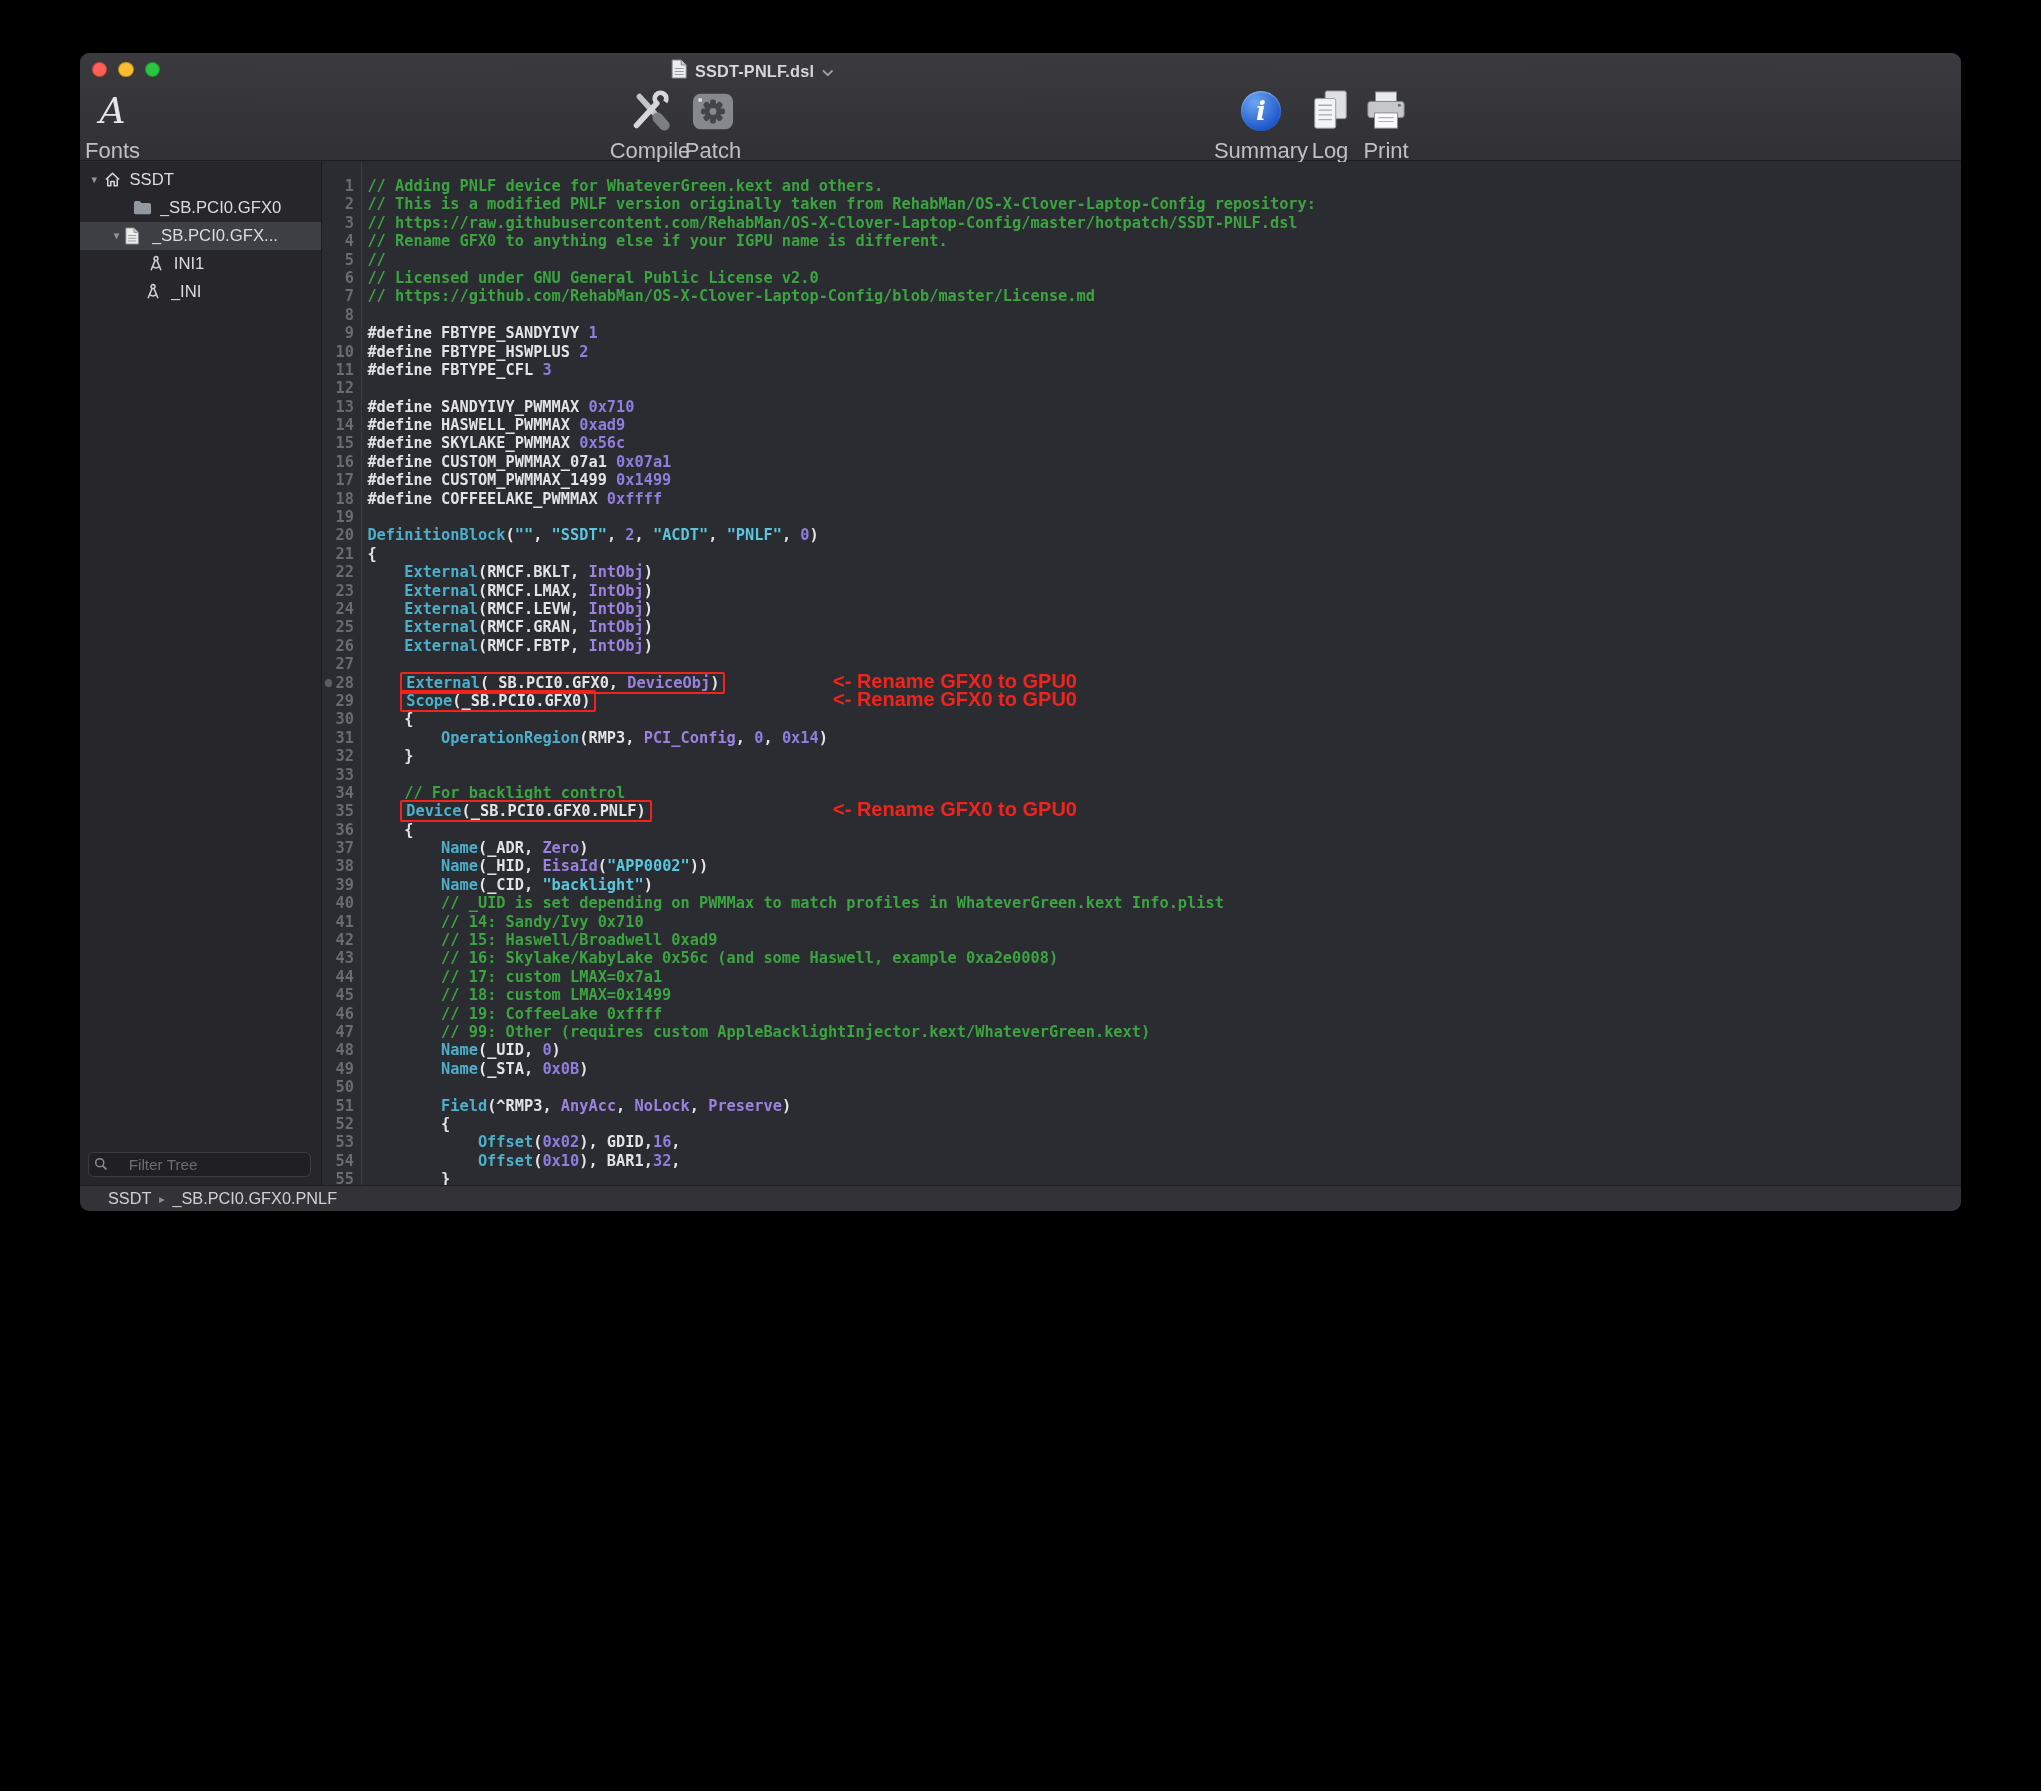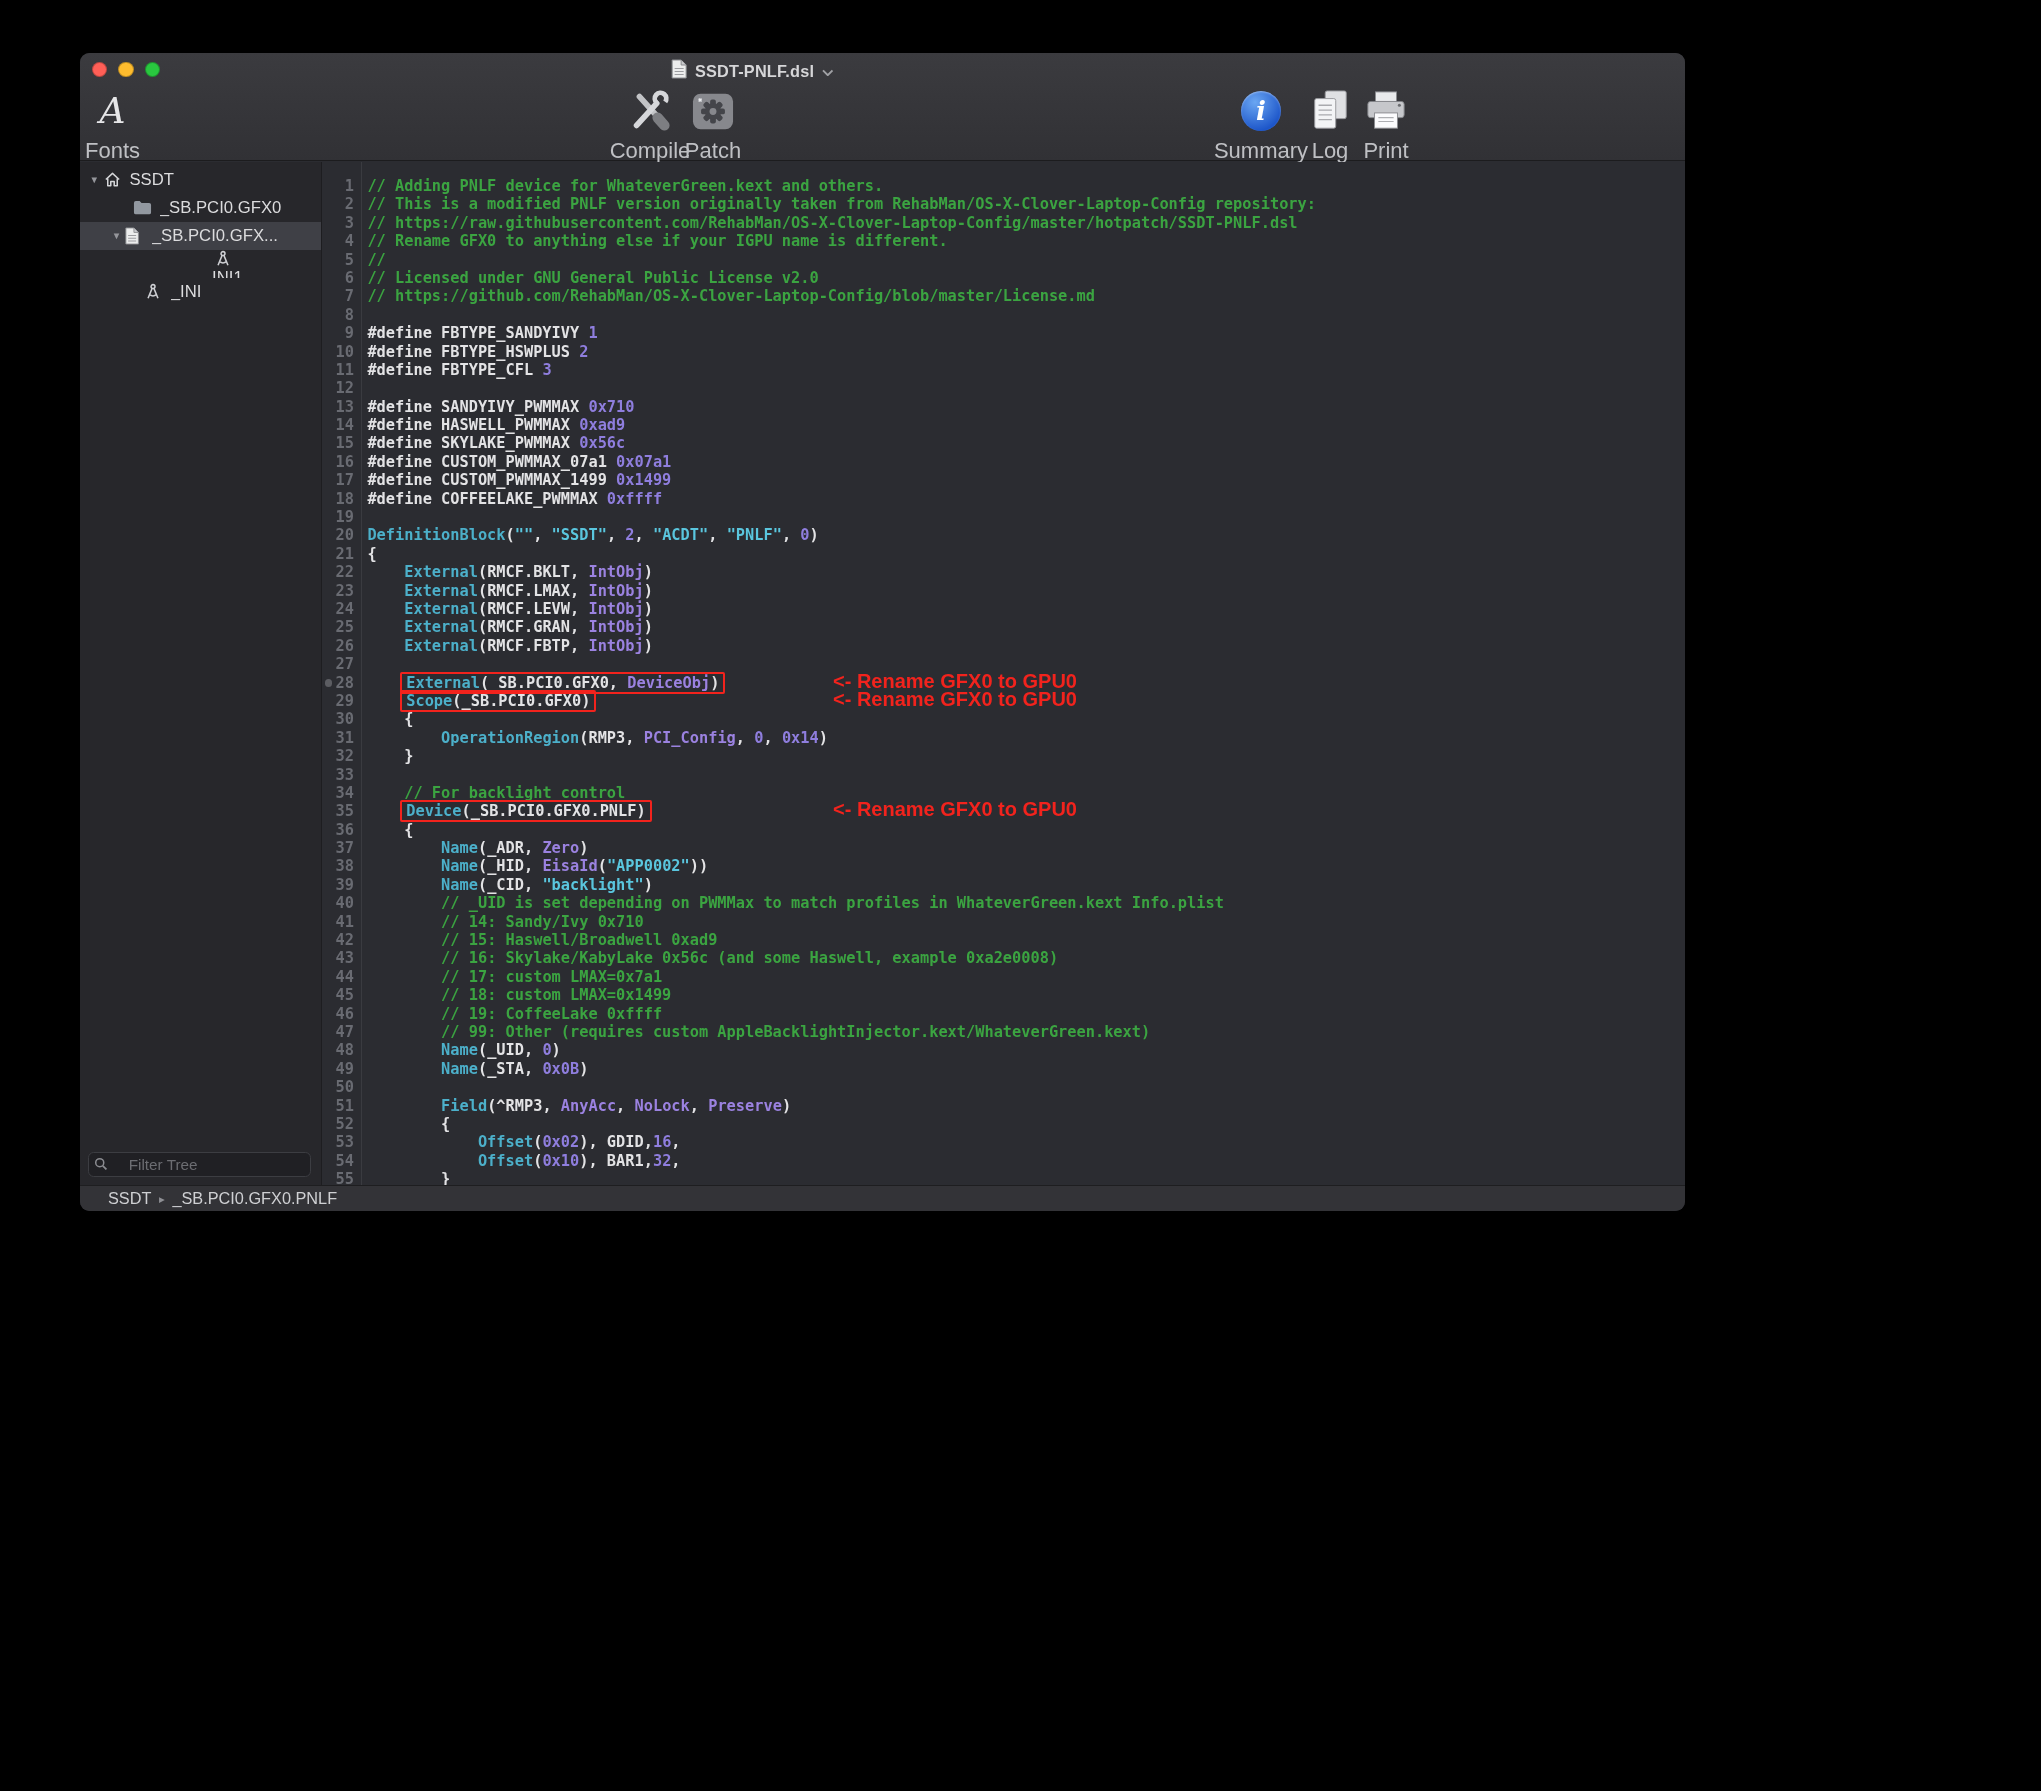--- a/index.html
+++ b/index.html
@@ -4,21 +4,21 @@
 <style>
   :root{
     --bg-editor:#2b2c31; --bg-sidebar:#27272b; --bg-header-top:#3b3b3f; --bg-header-bot:#313135;
     --bg-status:#333337; --sel-row:#3f4046;
     --cm:#3ba441; --pl:#e3e3e5; --nm:#8f7ede; --st:#5ac6de; --fn:#4cb0ca; --ty:#9b82e0;
     --ln:#696b72; --label:#bfc0c4;
   }
   *{margin:0;padding:0;box-sizing:border-box;}
   html,body{width:2042px;height:1791px;background:#000;overflow:hidden;
     font-family:"Liberation Sans",sans-serif;}
-  .window{position:absolute;left:80px;top:53px;width:1605px;height:1158px;border-radius:9.6px;
+  .window{position:absolute;left:80px;top:53px;width:1881px;height:1158px;border-radius:9.6px;
     overflow:hidden;background:var(--bg-editor);box-shadow:0 24px 67px rgba(0,0,0,.8);}
   
   .header{position:absolute;left:0;top:0;right:0;height:108px;
     background:linear-gradient(var(--bg-header-top),var(--bg-header-bot));
     border-bottom:1px solid #1c1c1e;}
   .traffic{position:absolute;top:8.6px;left:11.5px;display:flex;gap:11.5px;}
   .light{width:15.3px;height:15.3px;border-radius:50%;border:1px solid rgba(0,0,0,.25);}
   .light.red{background:#ff5f57}.light.yellow{background:#febc2e}.light.green{background:#29c73f}
   .titlerow{position:absolute;left:591px;top:5.7px;height:25px;display:flex;align-items:center;gap:7.6px;}
   .title-text{color:#d6d6d8;font-size:16.3px;font-weight:bold;letter-spacing:0.2px;}
@@ -209,21 +209,21 @@
                 <path d="M10 1 v5 h5" fill="#c9cacd" stroke="#8b8c90"></path>
                 <g stroke="#9b9ca0" stroke-width="1.2">
                   <line x1="3.5" y1="9.5" x2="12.5" y2="9.5"></line>
                   <line x1="3.5" y1="12.5" x2="12.5" y2="12.5"></line>
                   <line x1="3.5" y1="15.5" x2="12.5" y2="15.5"></line>
                 </g>
               </svg>
             </span>
             <span class="tree-label">_SB.PCI0.GFX...</span>
           </div>
-          <div class="tree-row" style="padding-left: 50px; flex-direction: column;">
+          <div class="tree-row" style="padding-left: 50px;">
             <span class="disclosure"></span>
             <span class="tree-icon">
               <svg width="18" height="18" viewBox="0 0 20 20">
                 <g stroke="#cfd0d4" stroke-width="1.7" fill="none">
                   <circle cx="10" cy="4" r="2.2"></circle>
                   <path d="M9 6 L4.5 17 M11 6 L15.5 17 M6.2 13 A6.5 6.5 0 0 0 13.8 13"></path>
                 </g>
               </svg>
             </span>
             <span class="tree-label">INI1</span>

